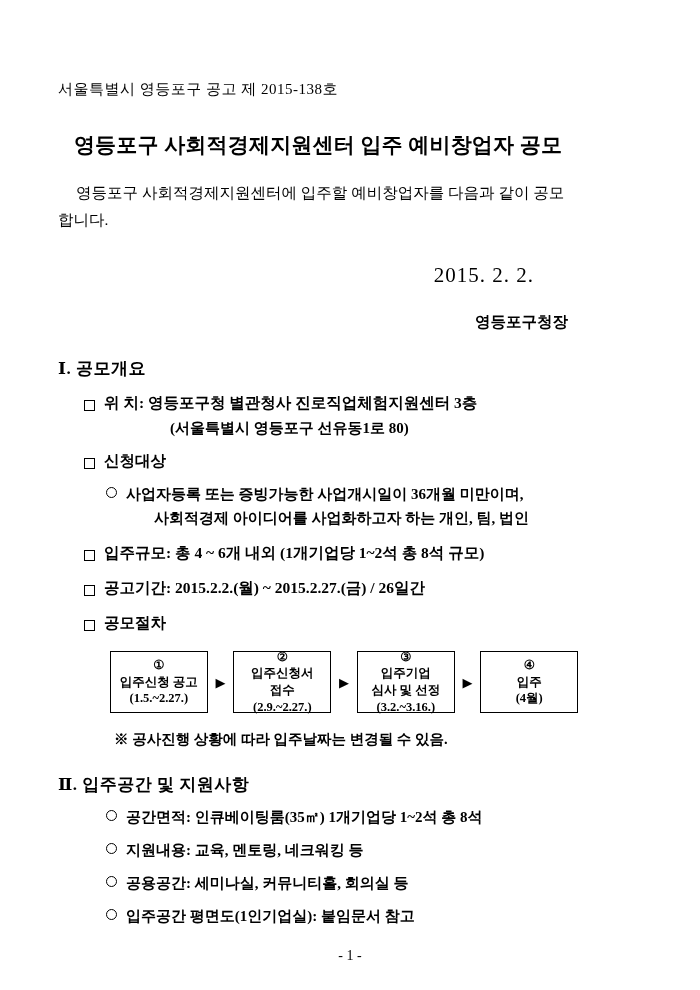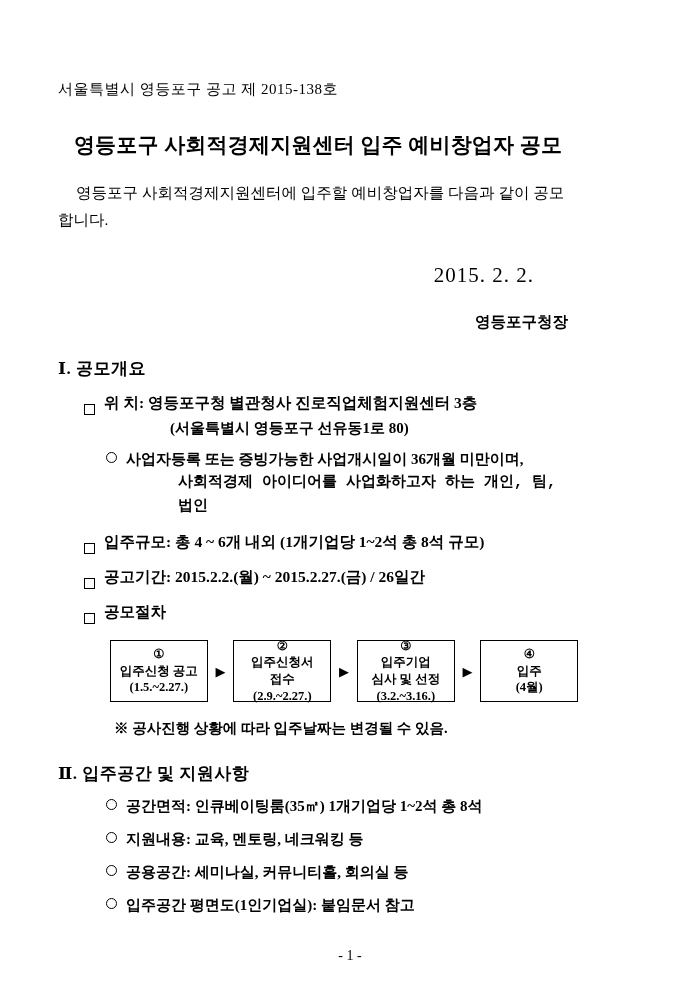--- a/index.html
+++ b/index.html
@@ -60,21 +60,21 @@
     letter-spacing: 0.5px;
   }
   .section-head.second {
   }
   .lvl1 {
     font-size: 15.5px;
     font-weight: bold;
     margin: 11px 0 0 26px;
     line-height: 1.55;
     display: flex;
-    align-items: flex-end;
+    align-items: center;
   }
   .mk {
     display: inline-block;
     flex: 0 0 auto;
     margin-right: 9px;
   }
   .mk-square {
     width: 11px;
     height: 11px;
     border: 1.4px solid #000;
@@ -97,23 +97,22 @@
   }
   .lvl2 {
     font-size: 15px;
     font-weight: bold;
     margin: 9px 0 0 48px;
     line-height: 1.6;
     display: flex;
     align-items: flex-start;
   }
   .lvl2 .cont {
-    margin-left: 52px;
+    margin-left: 28px;
     display: block;
-    font-family: Liberation Mono, monospace;
   }
   
   .flow {
     margin: 16px 0 0 52px;
     display: flex;
     align-items: center;
   }
   .flow-box {
     width: 98px;
     height: 62px;
@@ -169,20 +168,24 @@
   <div class="issuer-line">영등포구청장</div>
 
   <div class="section-head">Ⅰ. 공모개요</div>
 
   <div class="lvl1">
     <span class="mk mk-square"></span>
     <span class="lvl1-text">위     치: 영등포구청 별관청사 진로직업체험지원센터 3층</span>
   </div>
   <div class="sub-line">(서울특별시 영등포구 선유동1로 80)</div>
 
+  <div class="lvl1">
+    <span class="mk mk-square"></span>
+    <span class="lvl1-text">신청대상</span>
+  </div>
 
   <div class="lvl2">
     <span class="mk mk-circle"></span>
     <span>
       <span>사업자등록 또는 증빙가능한 사업개시일이 36개월 미만이며,</span>
       <span class="cont">사회적경제 아이디어를 사업화하고자 하는 개인, 팀, 법인</span>
     </span>
   </div>
 
   <div class="lvl1">

